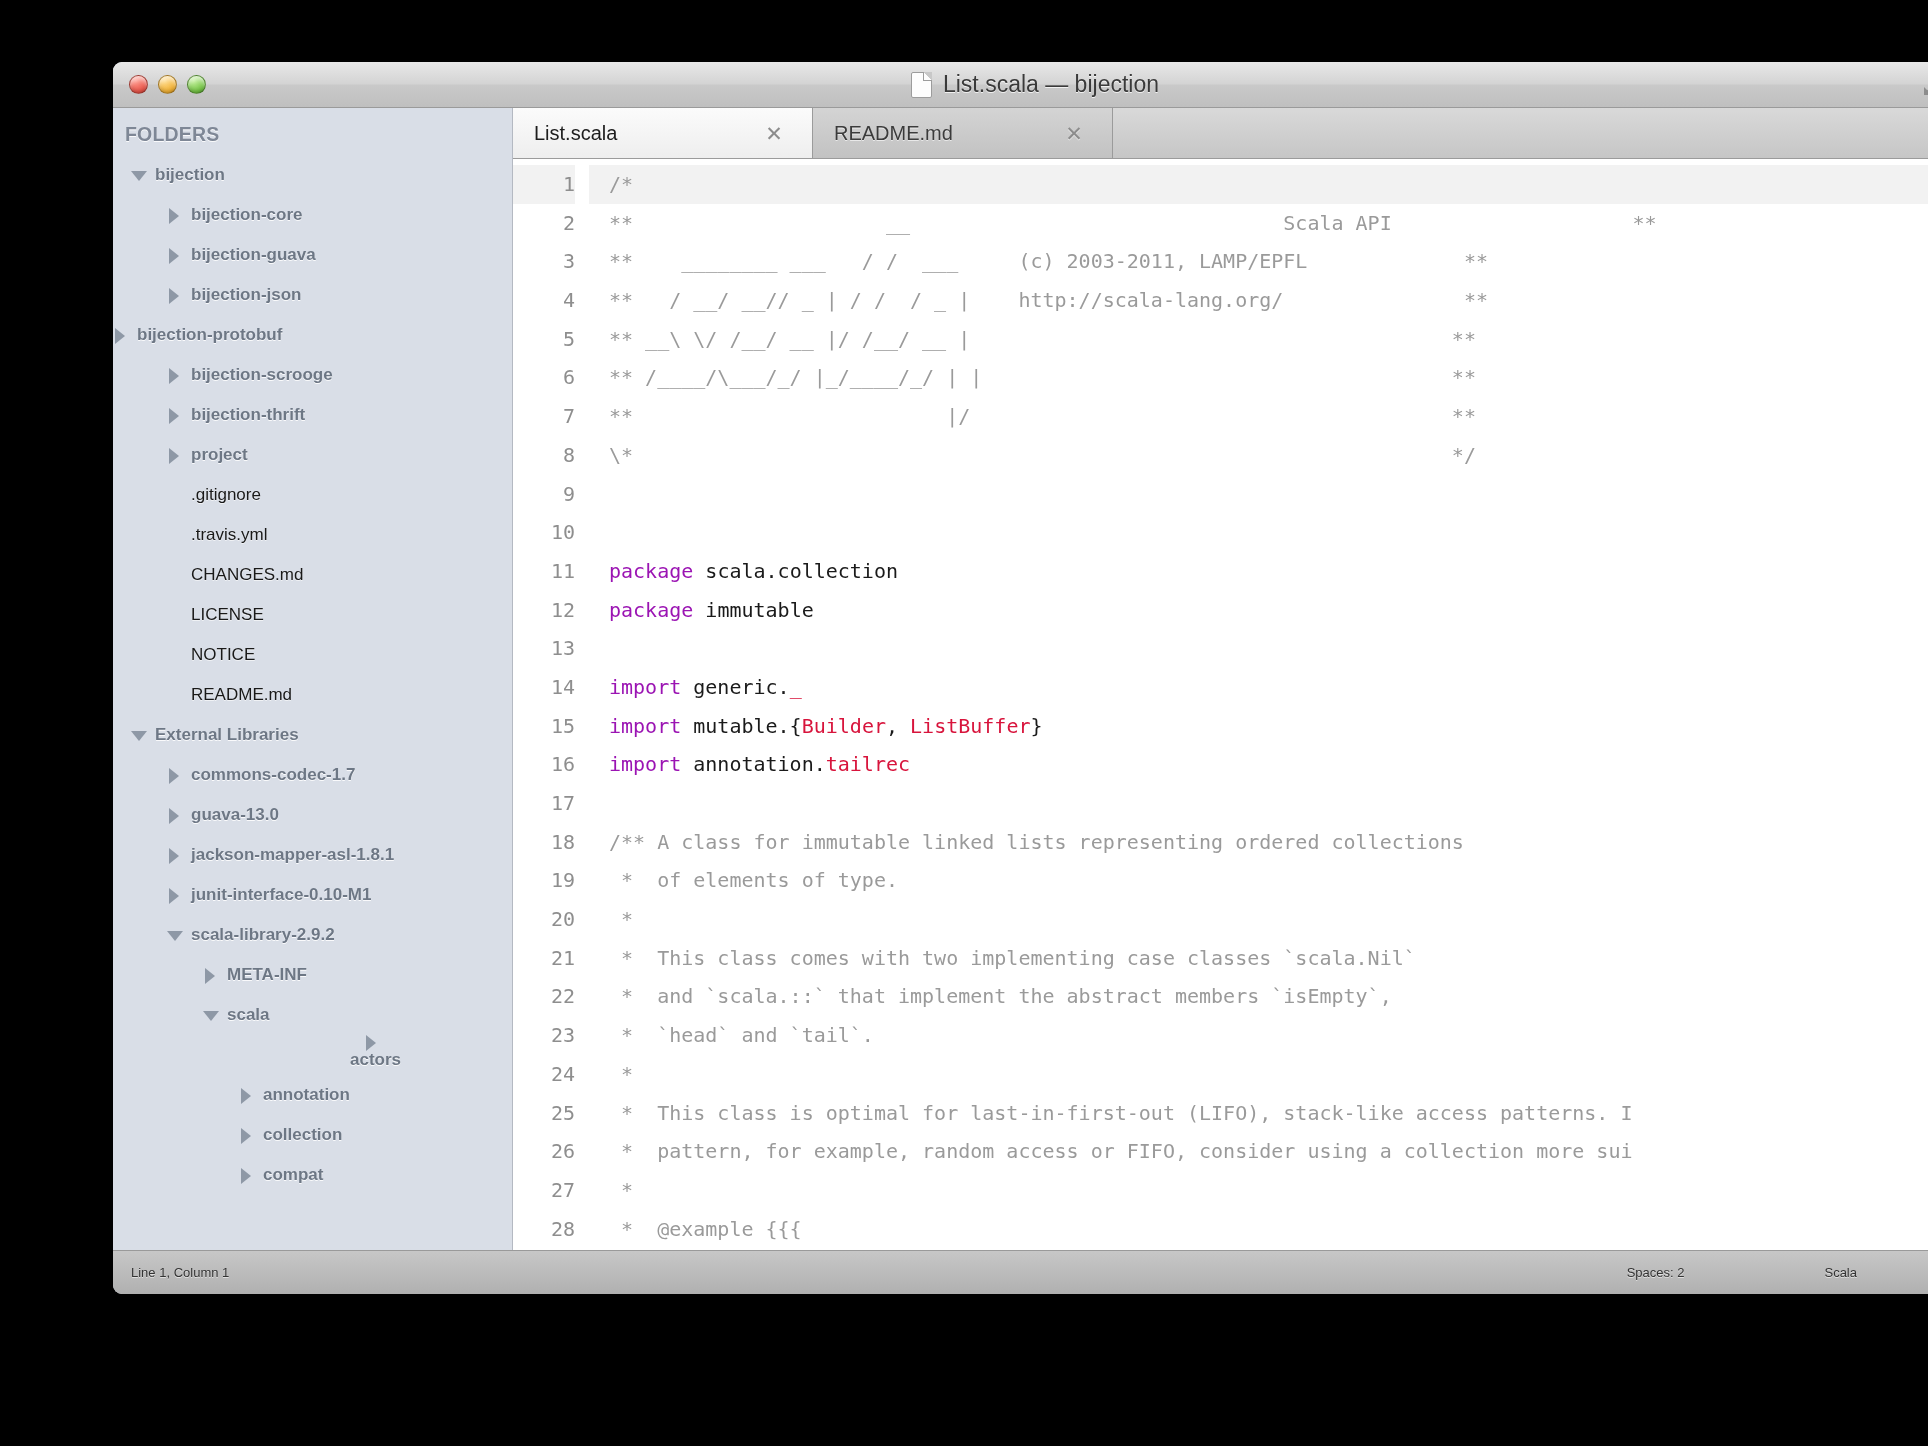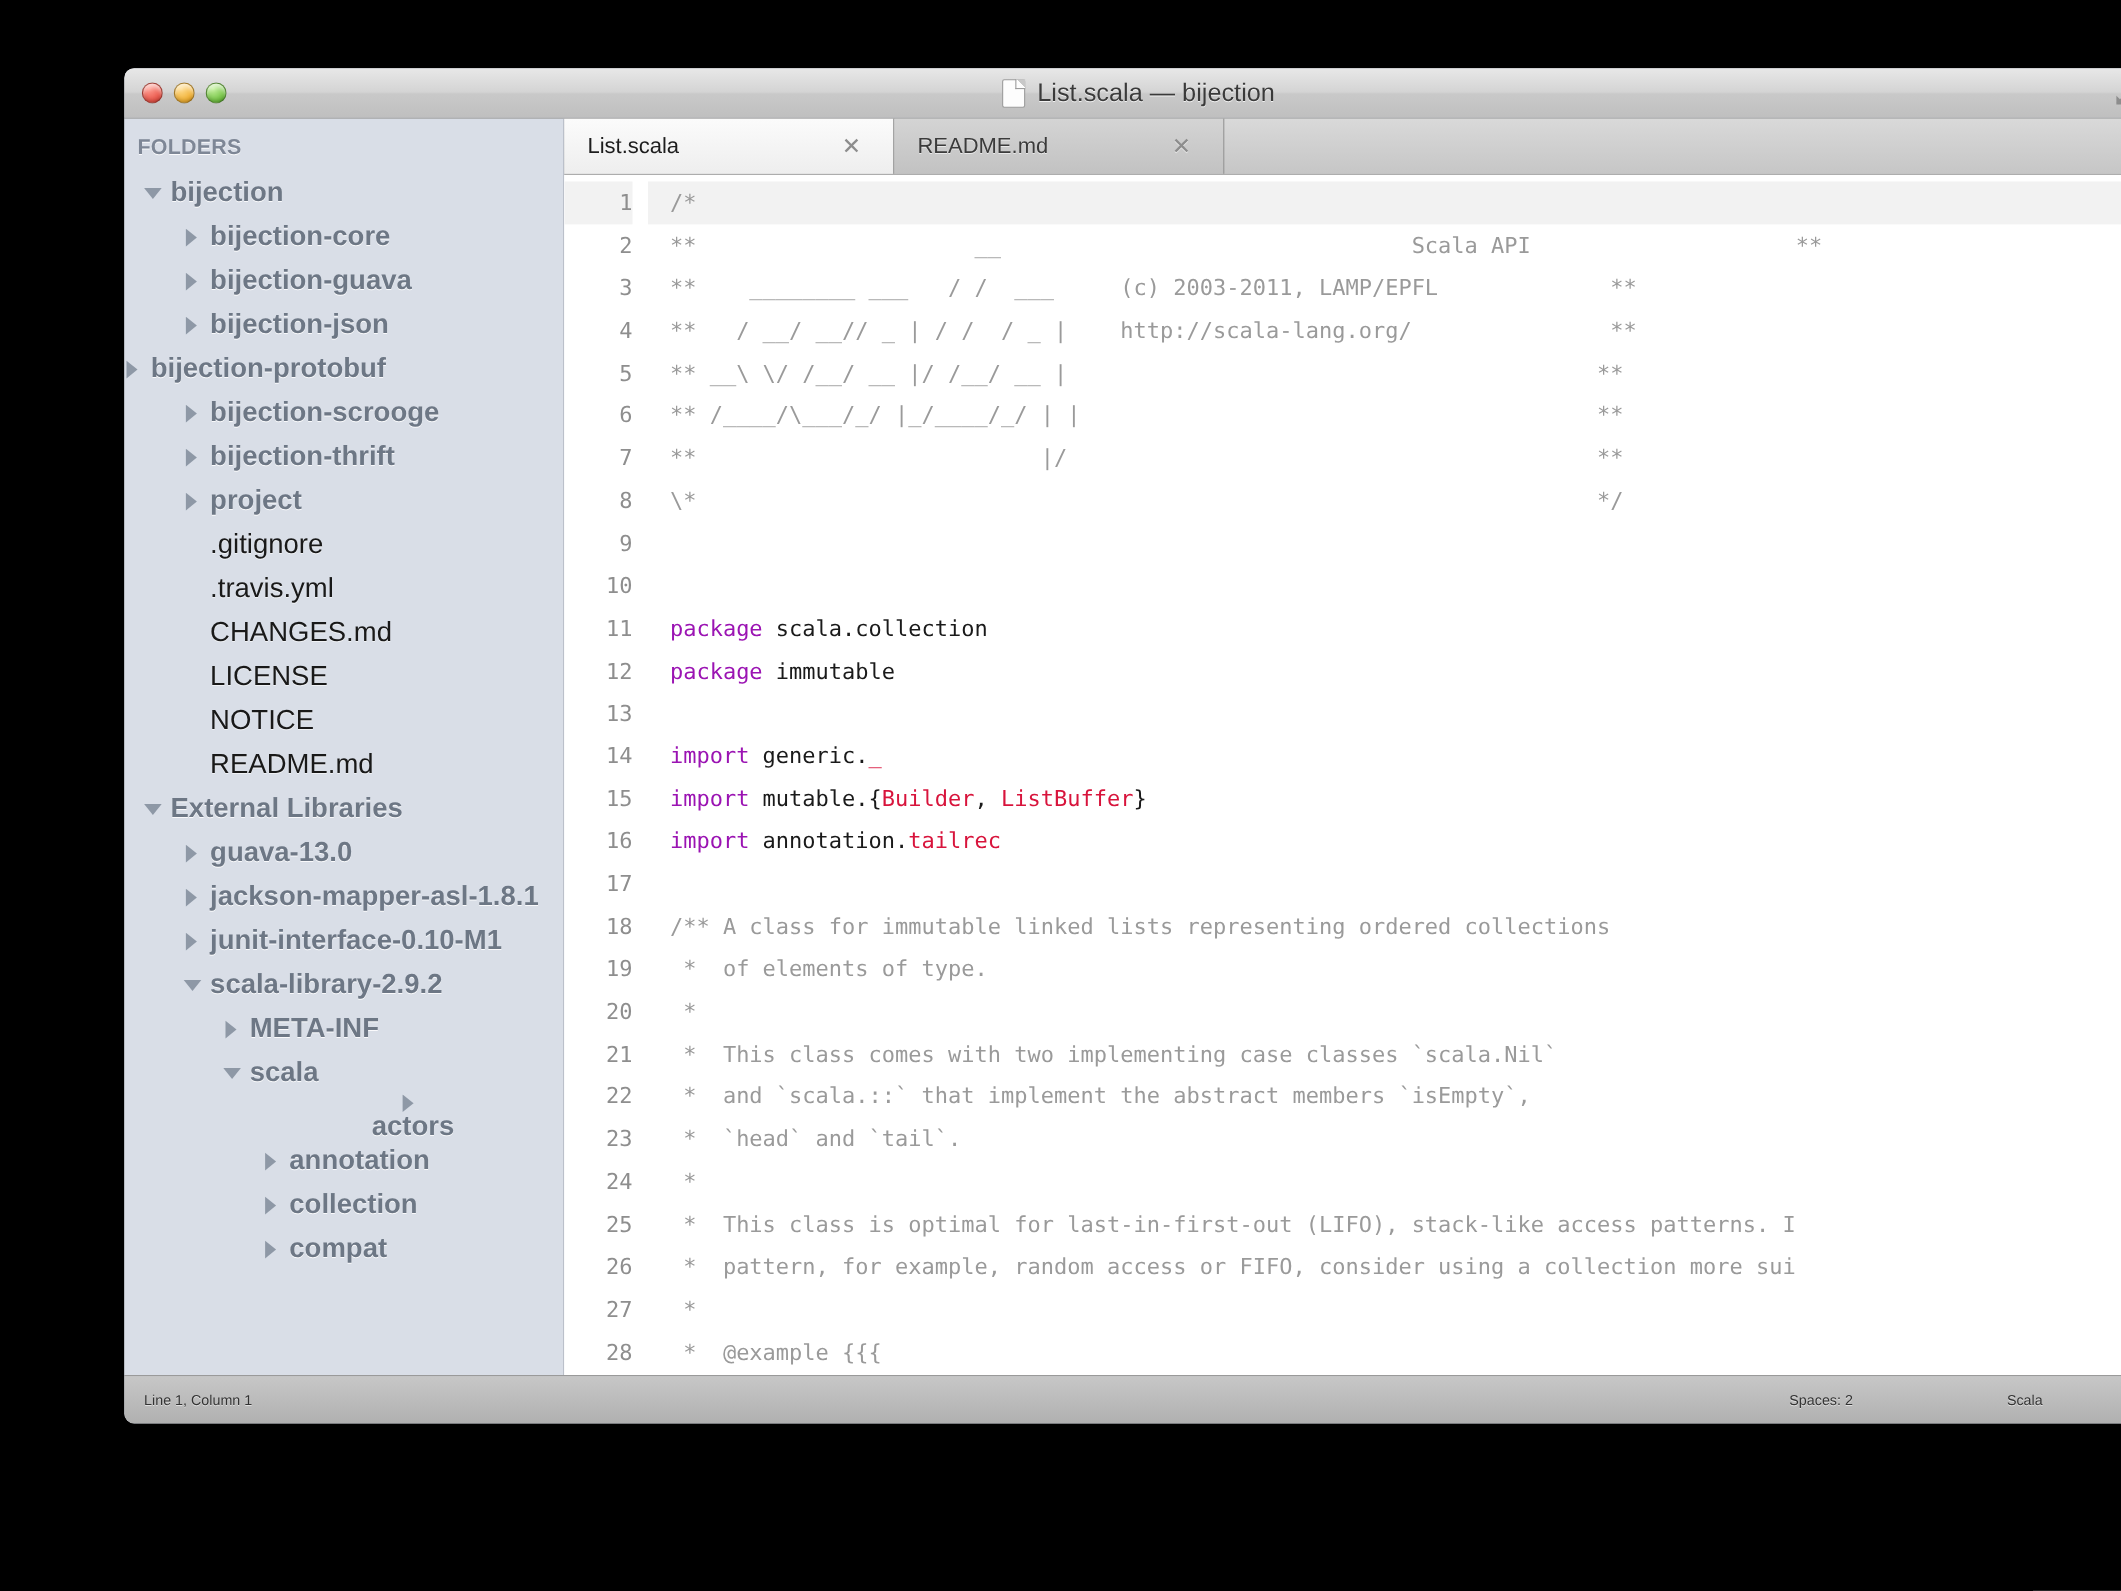--- a/index.html
+++ b/index.html
@@ -100,21 +100,21 @@
     font-weight: bold;
     color: #7e8796;
     text-shadow: 0 1px 0 rgba(255,255,255,0.85);
     padding: 2px 0 9px 12px;
     letter-spacing: 0.2px;
   }
   .row {
     display: flex;
     align-items: center;
     height: 40px;
-    font-size: 25px;
+    font-size: 17px;
     white-space: nowrap;
     overflow: hidden;
   }
   .row .tri {
     flex: 0 0 auto;
     width: 15px; height: 15px;
     margin-right: 9px;
     position: relative;
   }
   .tri.down::before {
@@ -351,20 +351,24 @@
             <span class="tri none"></span>
             <span class="lbl">NOTICE</span>
           </div>
           <div class="row file" style="padding-left: 54px;">
             <span class="tri none"></span>
             <span class="lbl">README.md</span>
           </div>
           <div class="row folder" style="padding-left: 18px;">
             <span class="tri down"></span>
             <span class="lbl">External Libraries</span>
+          </div>
+          <div class="row folder" style="padding-left: 54px;">
+            <span class="tri right"></span>
+            <span class="lbl">commons-codec-1.7</span>
           </div>
           <div class="row folder" style="padding-left: 54px;">
             <span class="tri right"></span>
             <span class="lbl">guava-13.0</span>
           </div>
           <div class="row folder" style="padding-left: 54px;">
             <span class="tri right"></span>
             <span class="lbl">jackson-mapper-asl-1.8.1</span>
           </div>
           <div class="row folder" style="padding-left: 54px;">

